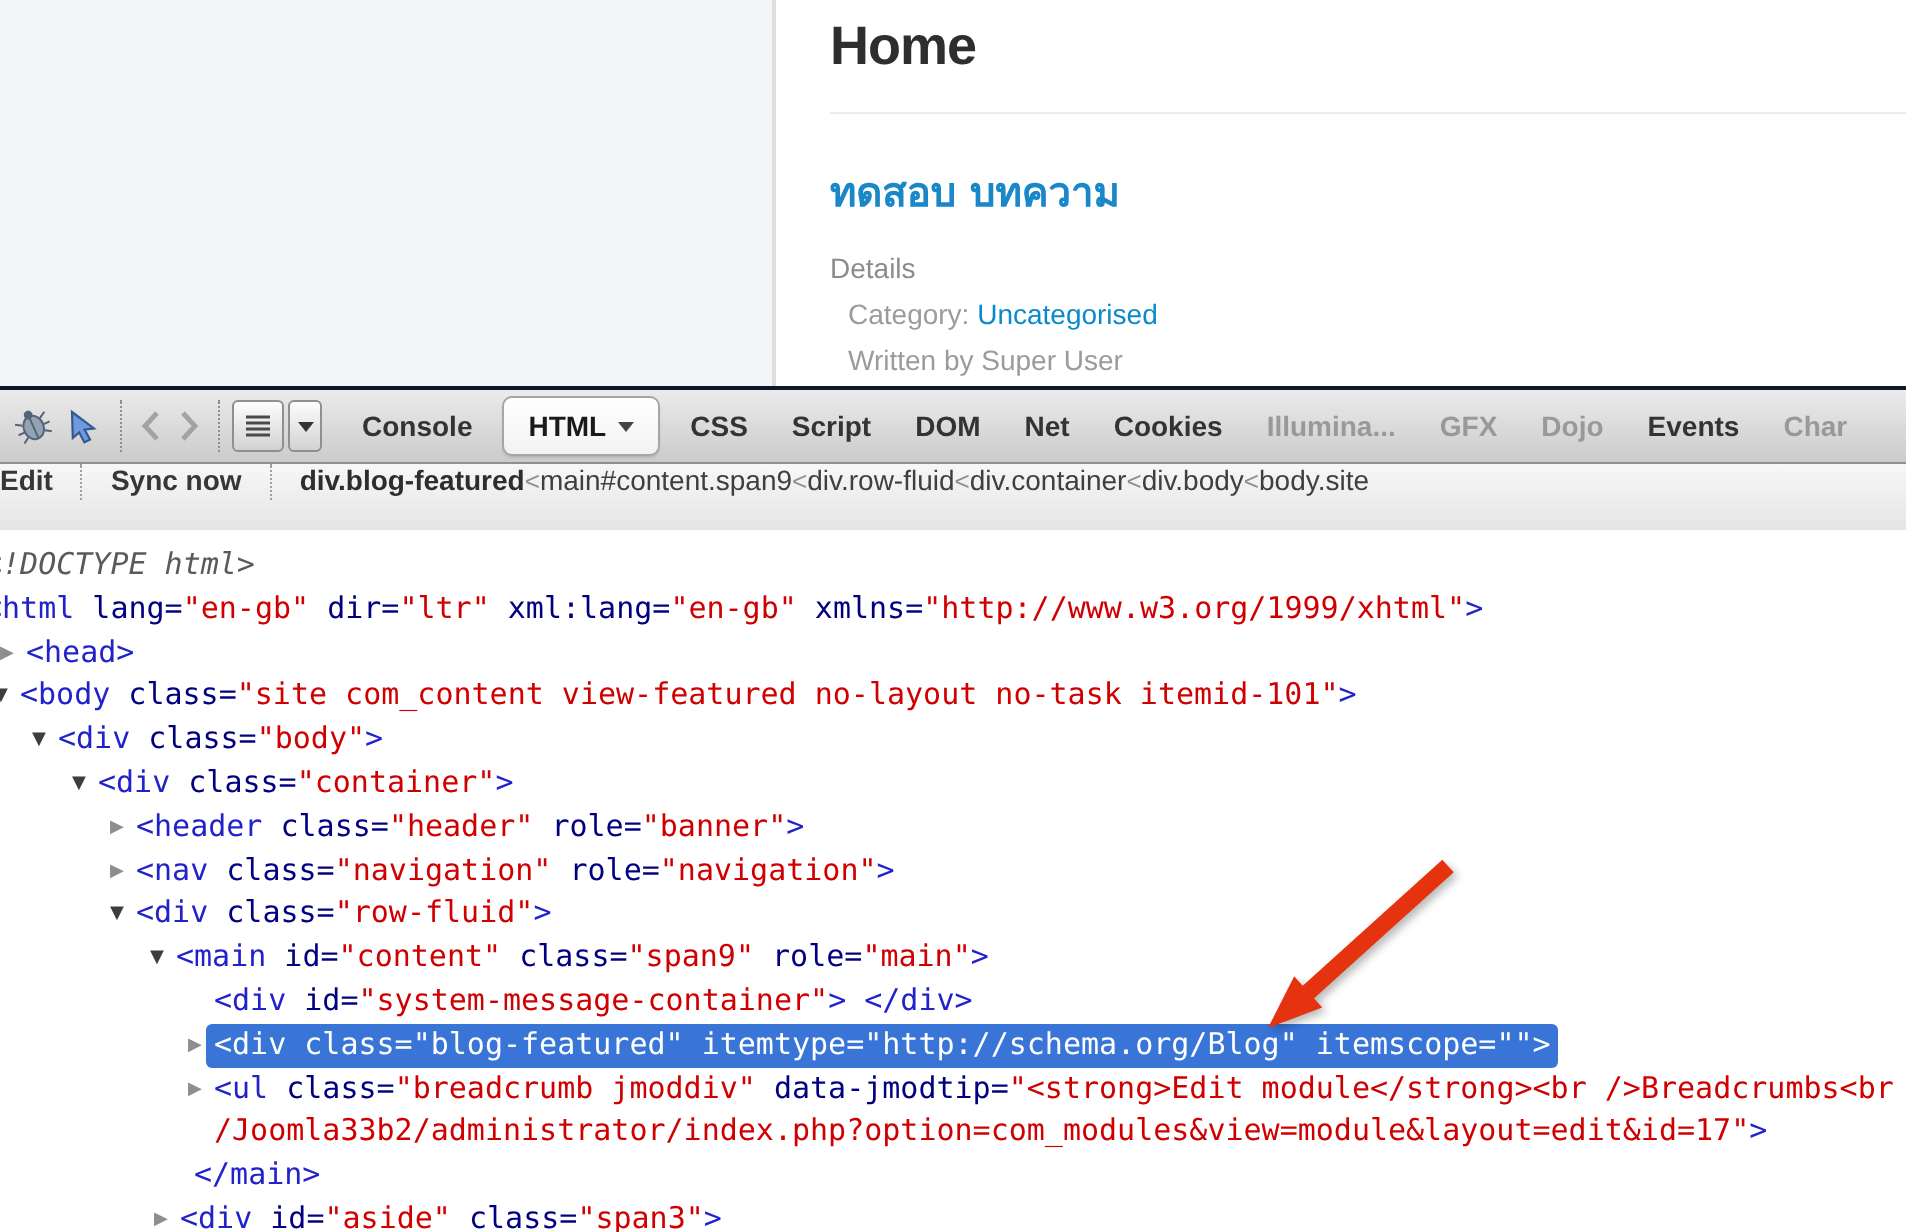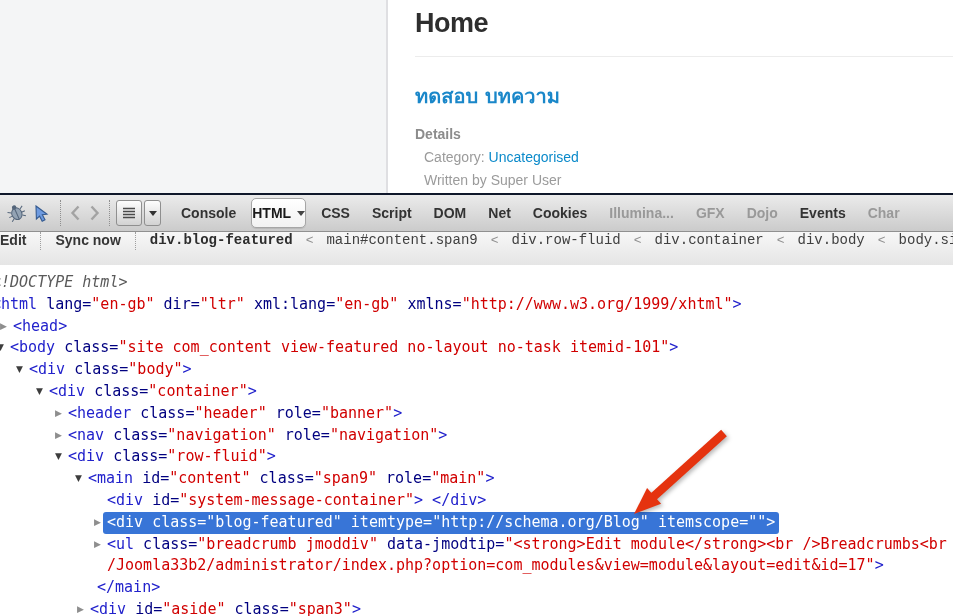--- a/index.html
+++ b/index.html
@@ -5,42 +5,42 @@
   html,body{margin:0;padding:0;background:#fff;width:953px;height:616px;overflow:hidden;
     font-family:"Liberation Sans",sans-serif;position:relative;}
   
   .page{position:absolute;top:0;left:0;width:953px;height:193px;background:#fff;overflow:hidden;}
   .page-sidebar{position:absolute;left:0;top:0;width:388px;height:193px;background:#f4f5f6;border-right:2px solid #dfdfe2;box-sizing:border-box;}
   .page-content{position:absolute;left:390px;top:0;right:0;height:193px;background:#fff;padding-left:25px;box-sizing:border-box;overflow:hidden;}
   .page-title{margin:8px 0 0;font-size:27px;font-weight:bold;color:#2e2e2e;letter-spacing:-.5px;}
   .page-hr{height:1px;background:#ececec;margin:17px 0 0;}
   .article-title{display:block;margin-top:23px;font-size:20px;font-weight:bold;color:#1a87c9;text-decoration:none;font-family:"DejaVu Sans","Liberation Sans",sans-serif;}
   .details{margin-top:14px;font-size:14px;color:#9b9b9b;}
-  .details-label{font-weight:bold;color:#8c8c8c;}
+  .details-label{font-weight:normal;color:#8c8c8c;}
   .details-row{margin-top:7px;padding-left:9px;}
   .details a{color:#0b8aca;text-decoration:none;}
   
   .firebug{position:absolute;top:193px;left:0;width:953px;height:423px;border-top:2px solid #0f172a;box-sizing:border-box;background:#fff;}
   .fb-toolbar{height:37px;background:linear-gradient(#ebebeb,#cbcbcb);border-bottom:1px solid #909090;
     display:flex;align-items:center;padding:0 0 0 4px;box-sizing:border-box;overflow:hidden;white-space:nowrap;}
   .tool-ico{display:inline-flex;align-items:center;justify-content:center;margin:0 3px;}
   .tsep{border-left:1px dotted #8f8f8f;height:26px;margin:0 5px;}
   .mini-btn{height:24px;border:1px solid #8f8f8f;border-radius:3px;background:linear-gradient(#fdfdfd,#d2d2d2);
     display:inline-flex;align-items:center;justify-content:center;margin:0 1px;}
   .fb-tabs{display:flex;align-items:center;margin-left:8px;}
   .fb-tab{font-size:14px;font-weight:bold;color:#333;padding:0 11px;}
   .fb-tab.disabled{color:#999;}
   .fb-tab.active{background:linear-gradient(#fff,#f2f2f2);border:1px solid #a6a6a6;border-radius:5px;
-    height:28px;display:flex;align-items:center;gap:6px;padding:0 0;margin:0 4px;box-shadow:0 1px 1px rgba(0,0,0,.10);color:#1a1a1a;}
+    height:28px;display:flex;align-items:center;gap:6px;padding:0 12px;margin:0 4px;box-shadow:0 1px 1px rgba(0,0,0,.10);color:#1a1a1a;}
   .caret-down{width:0;height:0;border-left:4px solid transparent;border-right:4px solid transparent;border-top:5px solid #444;}
   .fb-row2{height:33px;background:linear-gradient(#f7f7f7,#e5e5e5);border-bottom:1px solid #b6b6b6;
     display:flex;align-items:flex-start;font-size:14px;color:#3c3c3c;overflow:hidden;white-space:nowrap;}
   .fb-btn{font-weight:bold;color:#363636;}
   .vsep{border-left:1px dotted #9f9f9f;height:18px;margin:0 14px;}
-  .crumbs{display:flex;align-items:center;gap:13px;overflow:hidden;font-family:Liberation Mono, monospace;}
+  .crumbs{display:flex;align-items:center;overflow:hidden;}
   .crumb{color:#3f3f3f;}
   .crumb.sel{font-weight:bold;color:#2d2d2d;}
   .crumb-sep{color:#8f8f8f;font-size:13px;}
   
   .fb-code{position:absolute;top:70px;left:0;right:0;bottom:0;background:#fff;overflow:hidden;padding-top:7px;
     font-family:"DejaVu Sans Mono","Liberation Mono",monospace;font-size:15px;}
   .code-line{height:21.8px;line-height:21.8px;white-space:nowrap;}
   .tri{display:inline-block;width:13px;margin-left:-13px;font-family:"DejaVu Sans",sans-serif;font-size:9px;vertical-align:2px;}
   .tri.open{color:#3d3d3d;}
   .tri.closed{color:#8e8e8e;}

